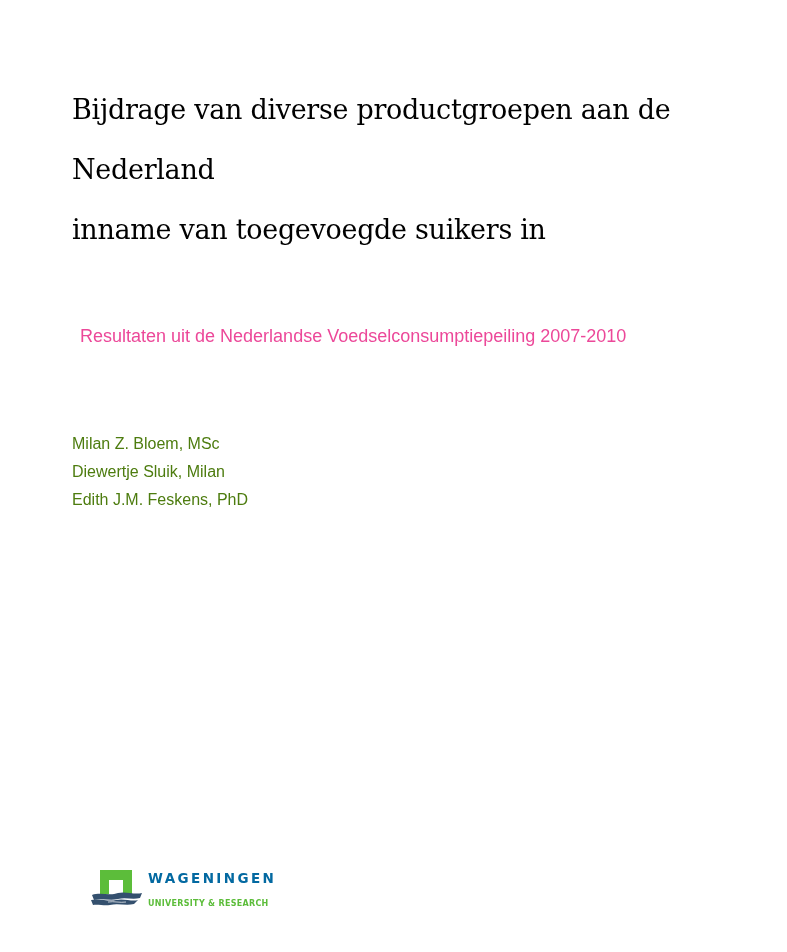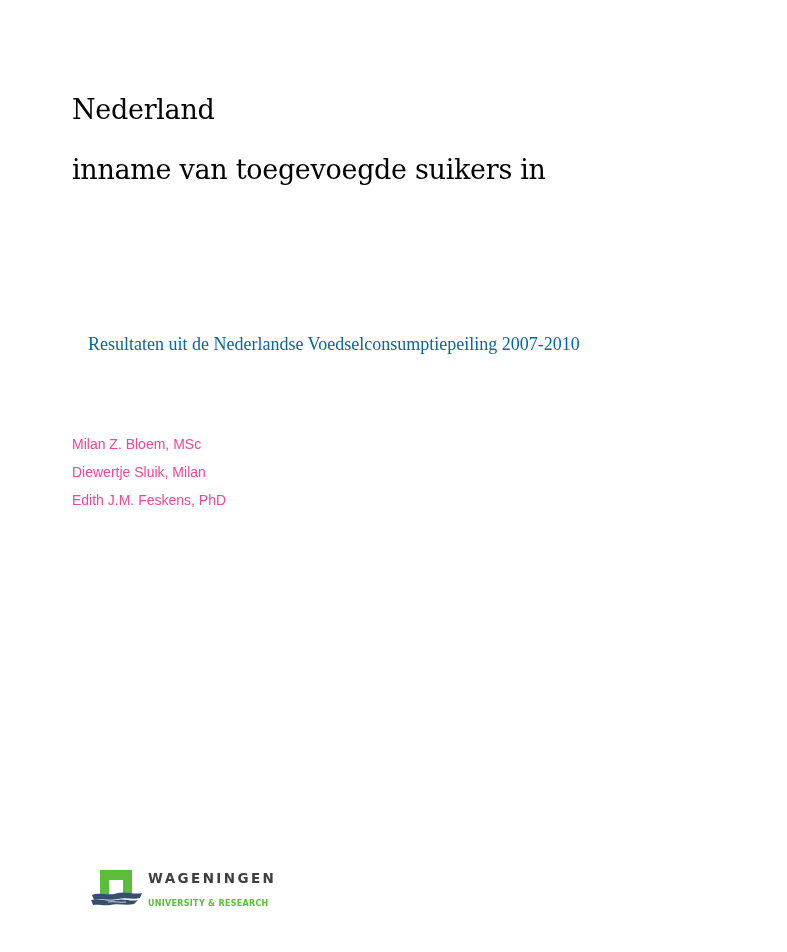--- a/index.html
+++ b/index.html
@@ -34,38 +34,38 @@
       width: 680px;
     }
     .title span {
       display: block;
       white-space: nowrap;
     }
     .subtitle {
       position: absolute;
       left: 72px;
       top: 315px;
-      margin: 16px;
-      font-family: Liberation Serif, serif;
+      margin: 8px;
+      font-family: Liberation Sans, sans-serif;
       font-size: 18px;
       line-height: 26px;
-      color: #0369a1;
+      color: #ec4899;
       white-space: nowrap;
     }
     .authors {
       position: absolute;
       left: 72px;
       top: 430px;
       margin: 0;
       padding: 0;
       list-style: none;
       font-family: "Liberation Sans", "DejaVu Sans", sans-serif;
-      font-size: 14px;
+      font-size: 16px;
       line-height: 28px;
-      color: #ec4899;
+      color: #4d7c0f;
     }
     .authors li {
       white-space: nowrap;
     }
     .logo {
       position: absolute;
       left: 90px;
       top: 866px;
       width: 210px;
       height: 46px;
@@ -79,39 +79,40 @@
       position: absolute;
       left: 58px;
       top: 4px;
       font-family: "DejaVu Sans", "Liberation Sans", sans-serif;
     }
     .logo-name {
       display: block;
       font-size: 13.5px;
       font-weight: bold;
       letter-spacing: 2.4px;
-      color: #404040;
+      color: #0369a1;
       line-height: 16px;
     }
     .logo-sub {
       display: block;
       font-size: 8px;
       font-weight: bold;
       letter-spacing: 0.3px;
       color: #5cbd3a;
       line-height: 12px;
       margin-top: 12px;
     }
   </style>
 </head>
 <body>
 
 <div class="page">
 
   <h1 class="title">
+    <span>Bijdrage van diverse productgroepen aan de</span>
     <span>Nederland</span>
     <span>inname van toegevoegde suikers in</span>
   </h1>
 
   <p class="subtitle">Resultaten uit de Nederlandse Voedselconsumptiepeiling 2007-2010</p>
 
   <ul class="authors">
     <li>Milan Z. Bloem, MSc</li>
     <li>Diewertje Sluik, Milan</li>
     <li>Edith J.M. Feskens, PhD</li>

